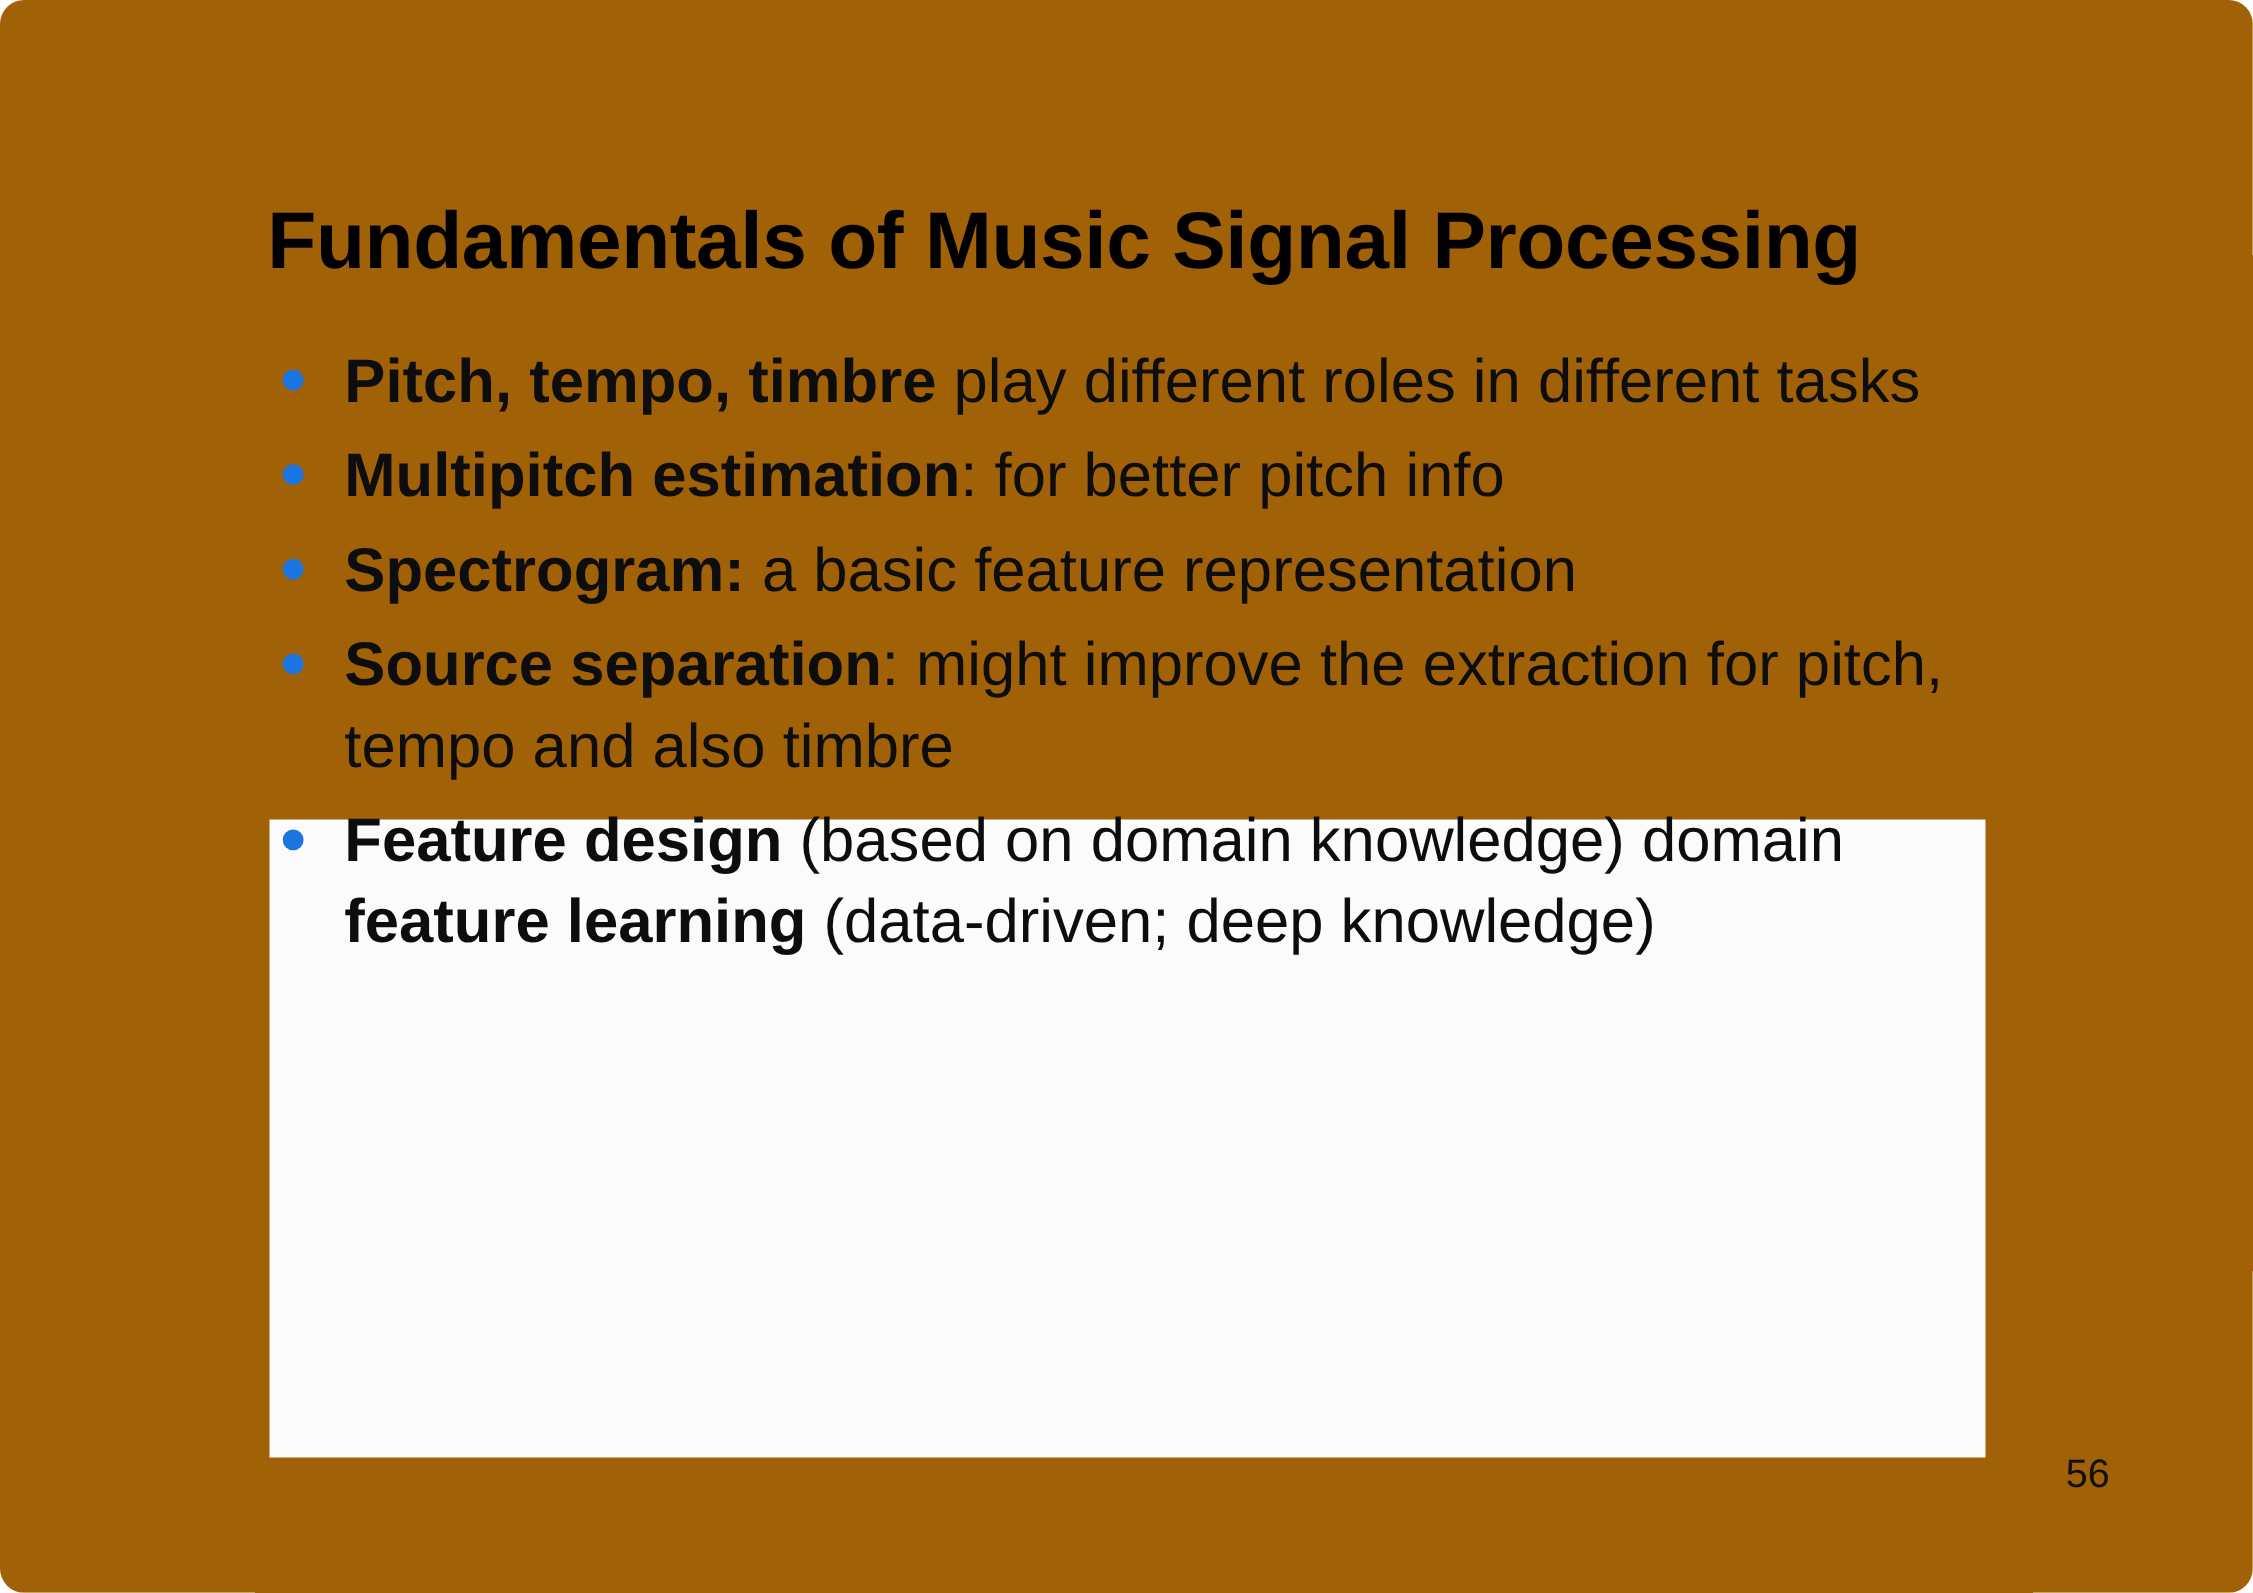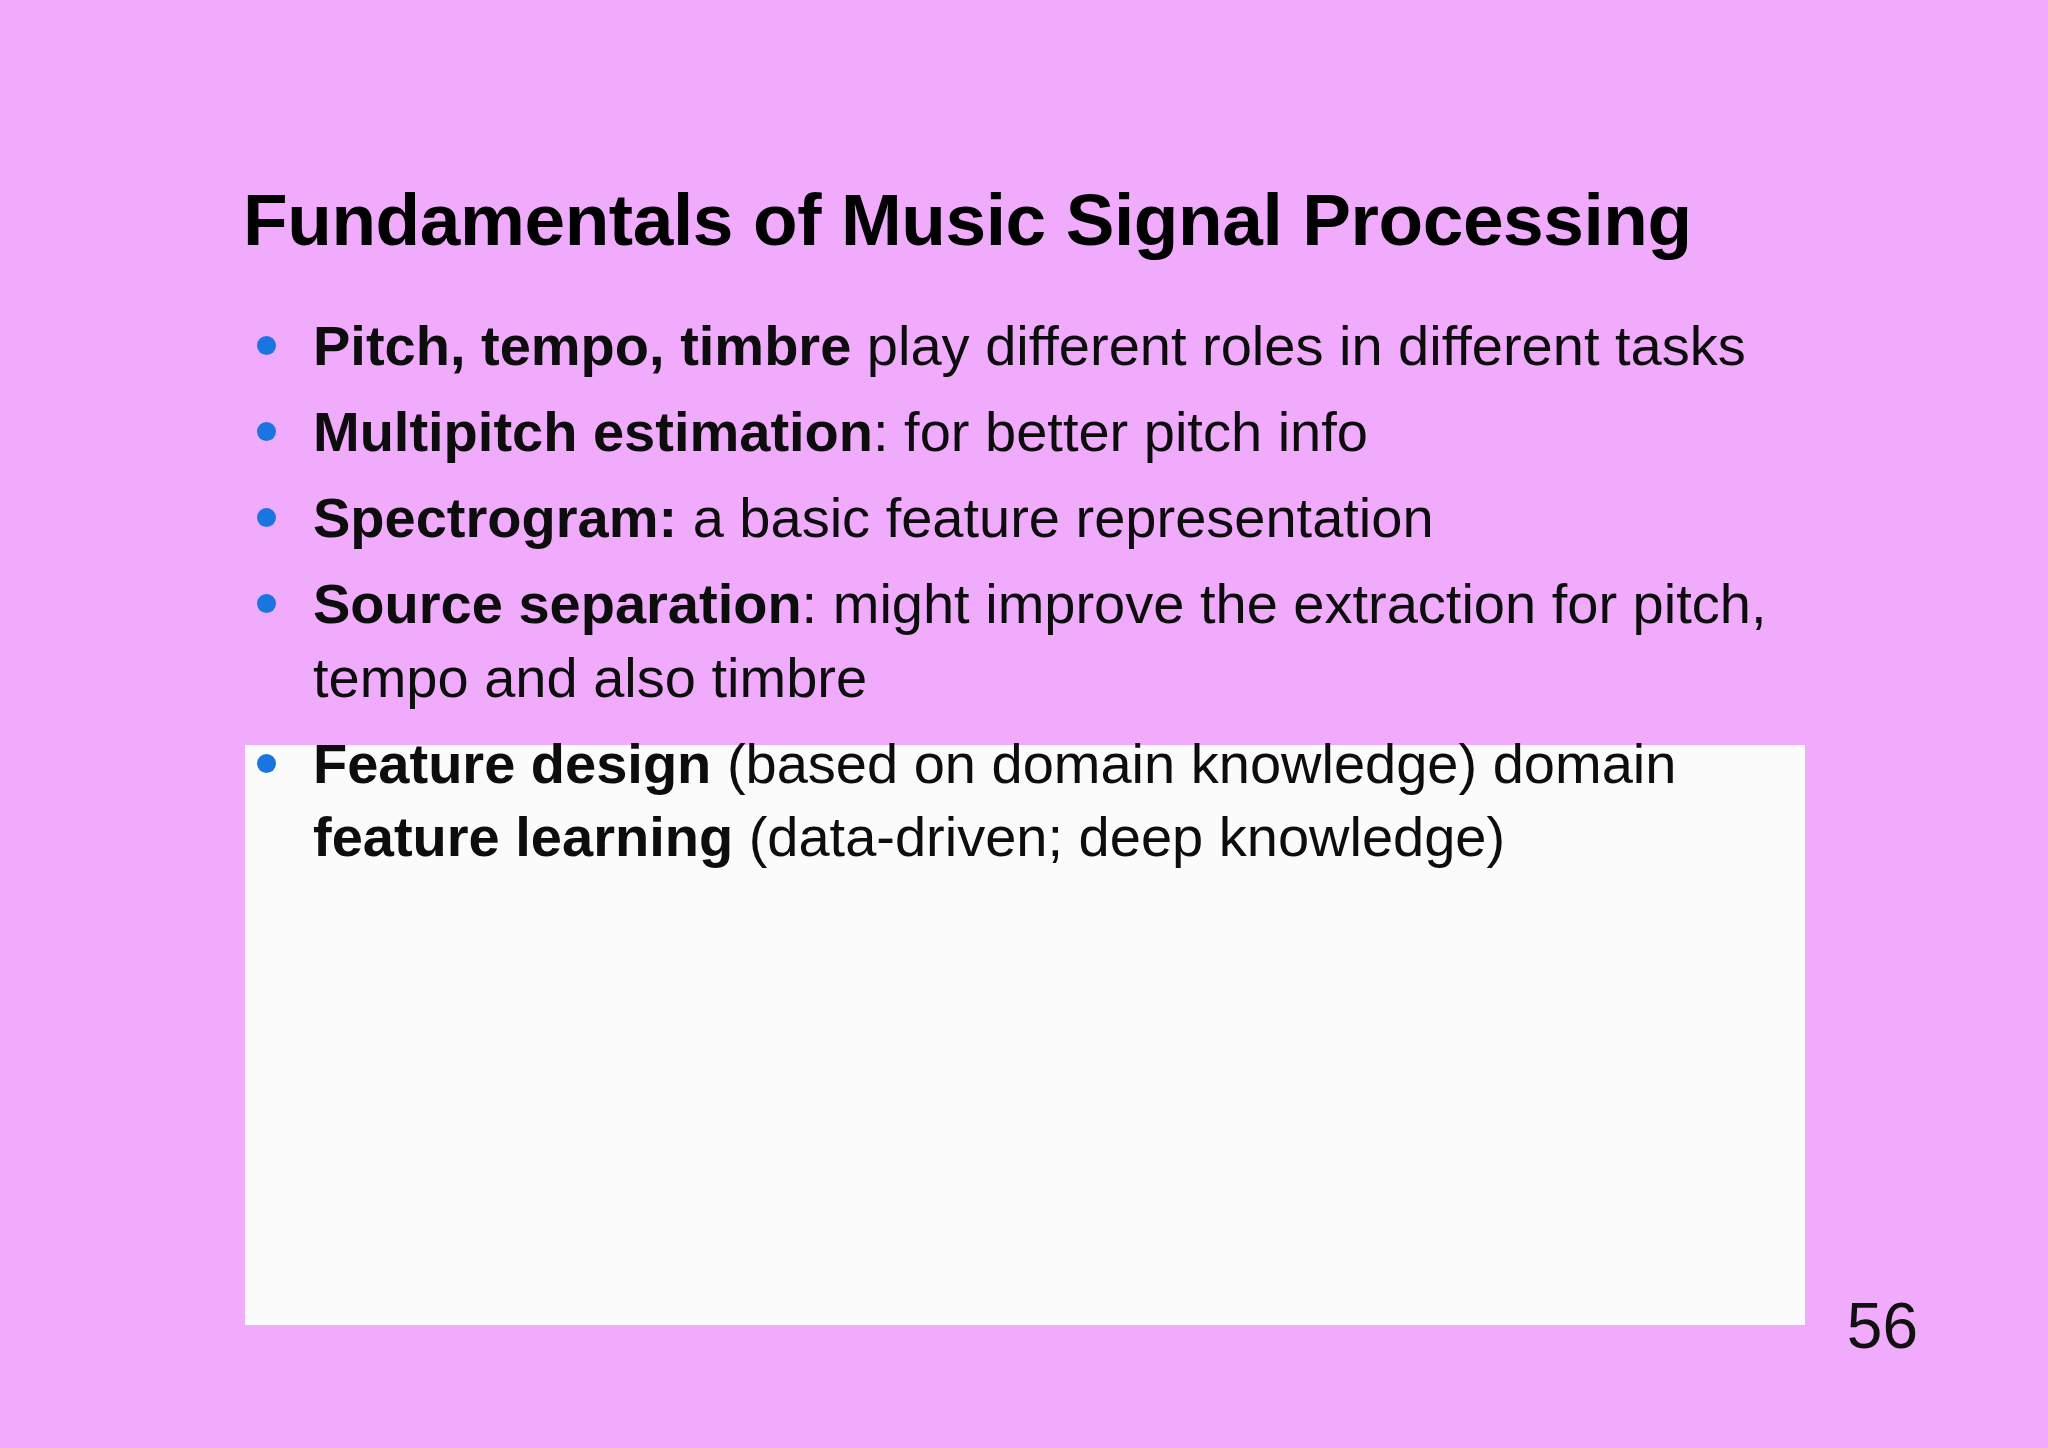--- a/index.html
+++ b/index.html
@@ -7,22 +7,23 @@
     padding: 0;
     background: #ffffff;
   }
   body {
     font-family: "Liberation Sans", sans-serif;
   }
   #slide {
     position: relative;
     width: 2048px;
     height: 1448px;
-    background: #f0abfc;
+    background: #a16207;
     overflow: hidden;
+    border-radius: 22px;
   }
   
   .bg-panel {
     position: absolute;
     left: 245px;
     top: 745px;
     width: 1560px;
     height: 580px;
     background: #fbfbfb;
     pointer-events: none;
@@ -66,21 +67,21 @@
     border-radius: 50%;
     background: #1b75e0;
   }
   .b {
     font-weight: bold;
   }
   .page-number {
     position: absolute;
     right: 130px;
     bottom: 90px;
-    font-size: 64px;
+    font-size: 36px;
     color: #111111;
     line-height: 1;
   }
 </style>
 </head>
 <body>
 
 <div id="slide">
 
   <div class="bg-panel"></div>

